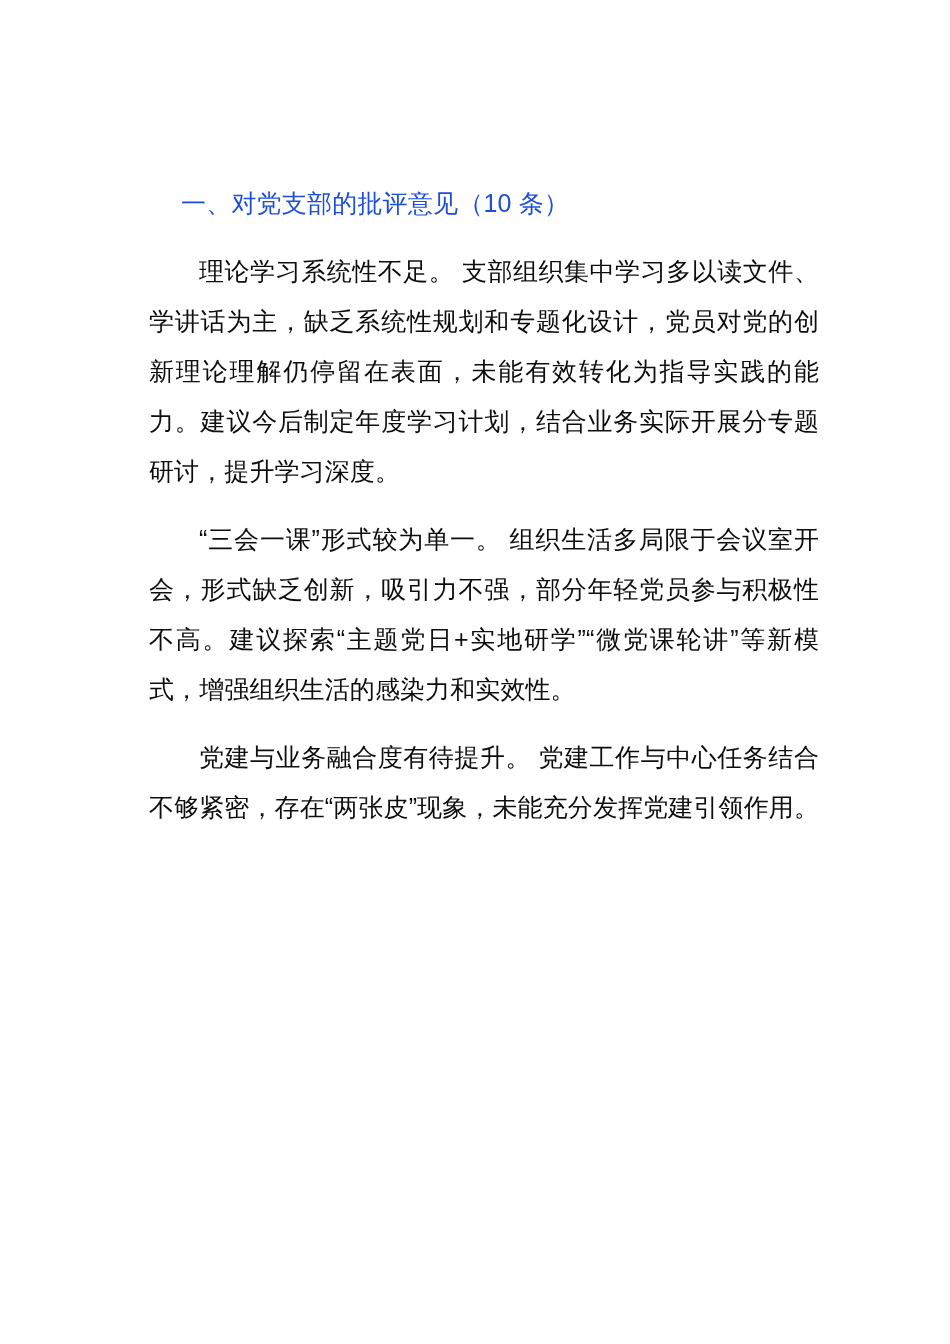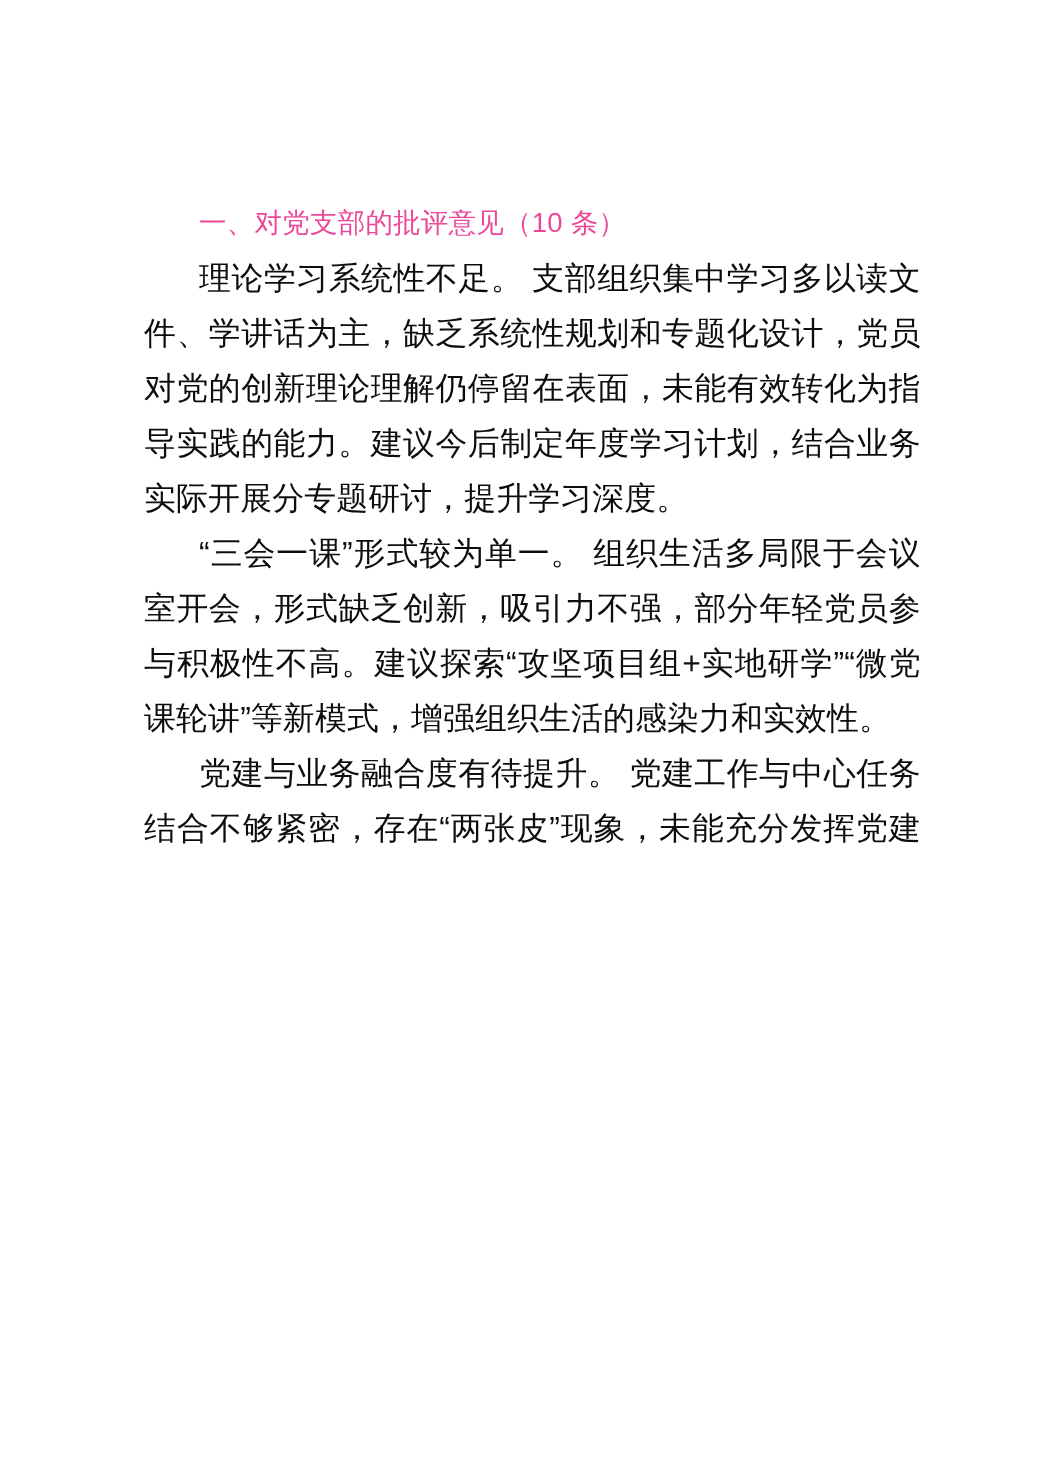--- a/index.html
+++ b/index.html
@@ -42,30 +42,30 @@
     color: #0d0d0d;
   }
 
   .section-heading {
     font-size: 25px;
     line-height: 50px;
     font-weight: normal;
     text-indent: 50px;
     margin: 0 0 1px 0;
     letter-spacing: 0.2px;
-    color: #ec4899;
+    color: #1d4ed8;
   }
 
   .body-para {
-    font-size: 29px;
+    font-size: 25px;
     line-height: 50px;
     text-align: justify;
     text-justify: inter-ideograph;
     text-indent: 50px;
-    margin: 0;
+    margin: 18px;
     letter-spacing: 0.1px;
     color: #0d0d0d;
     word-break: break-all;
   }
 
   .body-para.clipped {
     max-height: 100px;
     overflow: hidden;
   }
 </style>
@@ -73,19 +73,19 @@
 <body>
 
 <div class="page">
   <div class="page-body">
 
 
     <p class="section-heading">一、对党支部的批评意见（10 条）</p>
 
     <p class="body-para">理论学习系统性不足。 支部组织集中学习多以读文件、学讲话为主，缺乏系统性规划和专题化设计，党员对党的创新理论理解仍停留在表面，未能有效转化为指导实践的能力。建议今后制定年度学习计划，结合业务实际开展分专题研讨，提升学习深度。</p>
 
-    <p class="body-para">“三会一课”形式较为单一。 组织生活多局限于会议室开会，形式缺乏创新，吸引力不强，部分年轻党员参与积极性不高。建议探索“攻坚项目组+实地研学”“微党课轮讲”等新模式，增强组织生活的感染力和实效性。</p>
+    <p class="body-para">“三会一课”形式较为单一。 组织生活多局限于会议室开会，形式缺乏创新，吸引力不强，部分年轻党员参与积极性不高。建议探索“主题党日+实地研学”“微党课轮讲”等新模式，增强组织生活的感染力和实效性。</p>
 
 
     <p class="body-para clipped">党建与业务融合度有待提升。 党建工作与中心任务结合不够紧密，存在“两张皮”现象，未能充分发挥党建引领作用。建议围绕年度重点工作设立“党员先锋岗”“攻坚项目组”，</p>
 
   </div>
 </div>
 
 </body></html>

